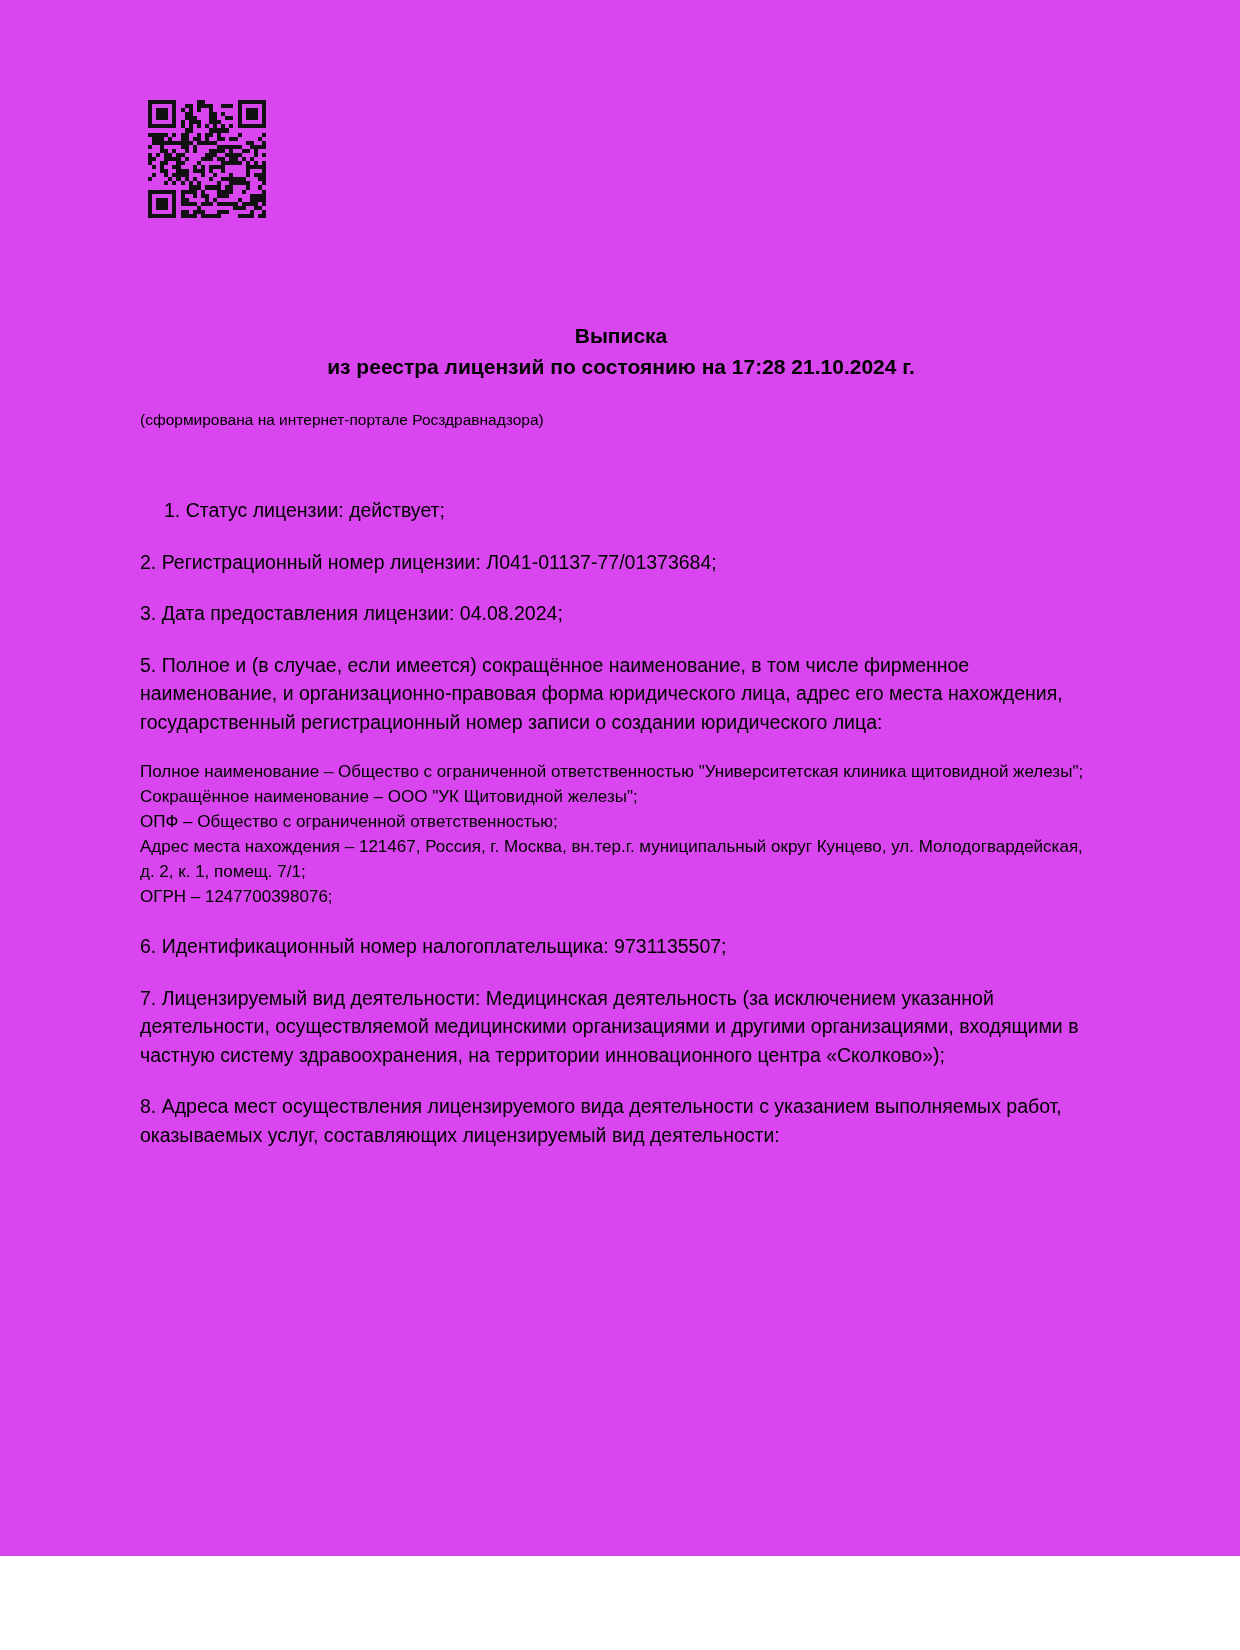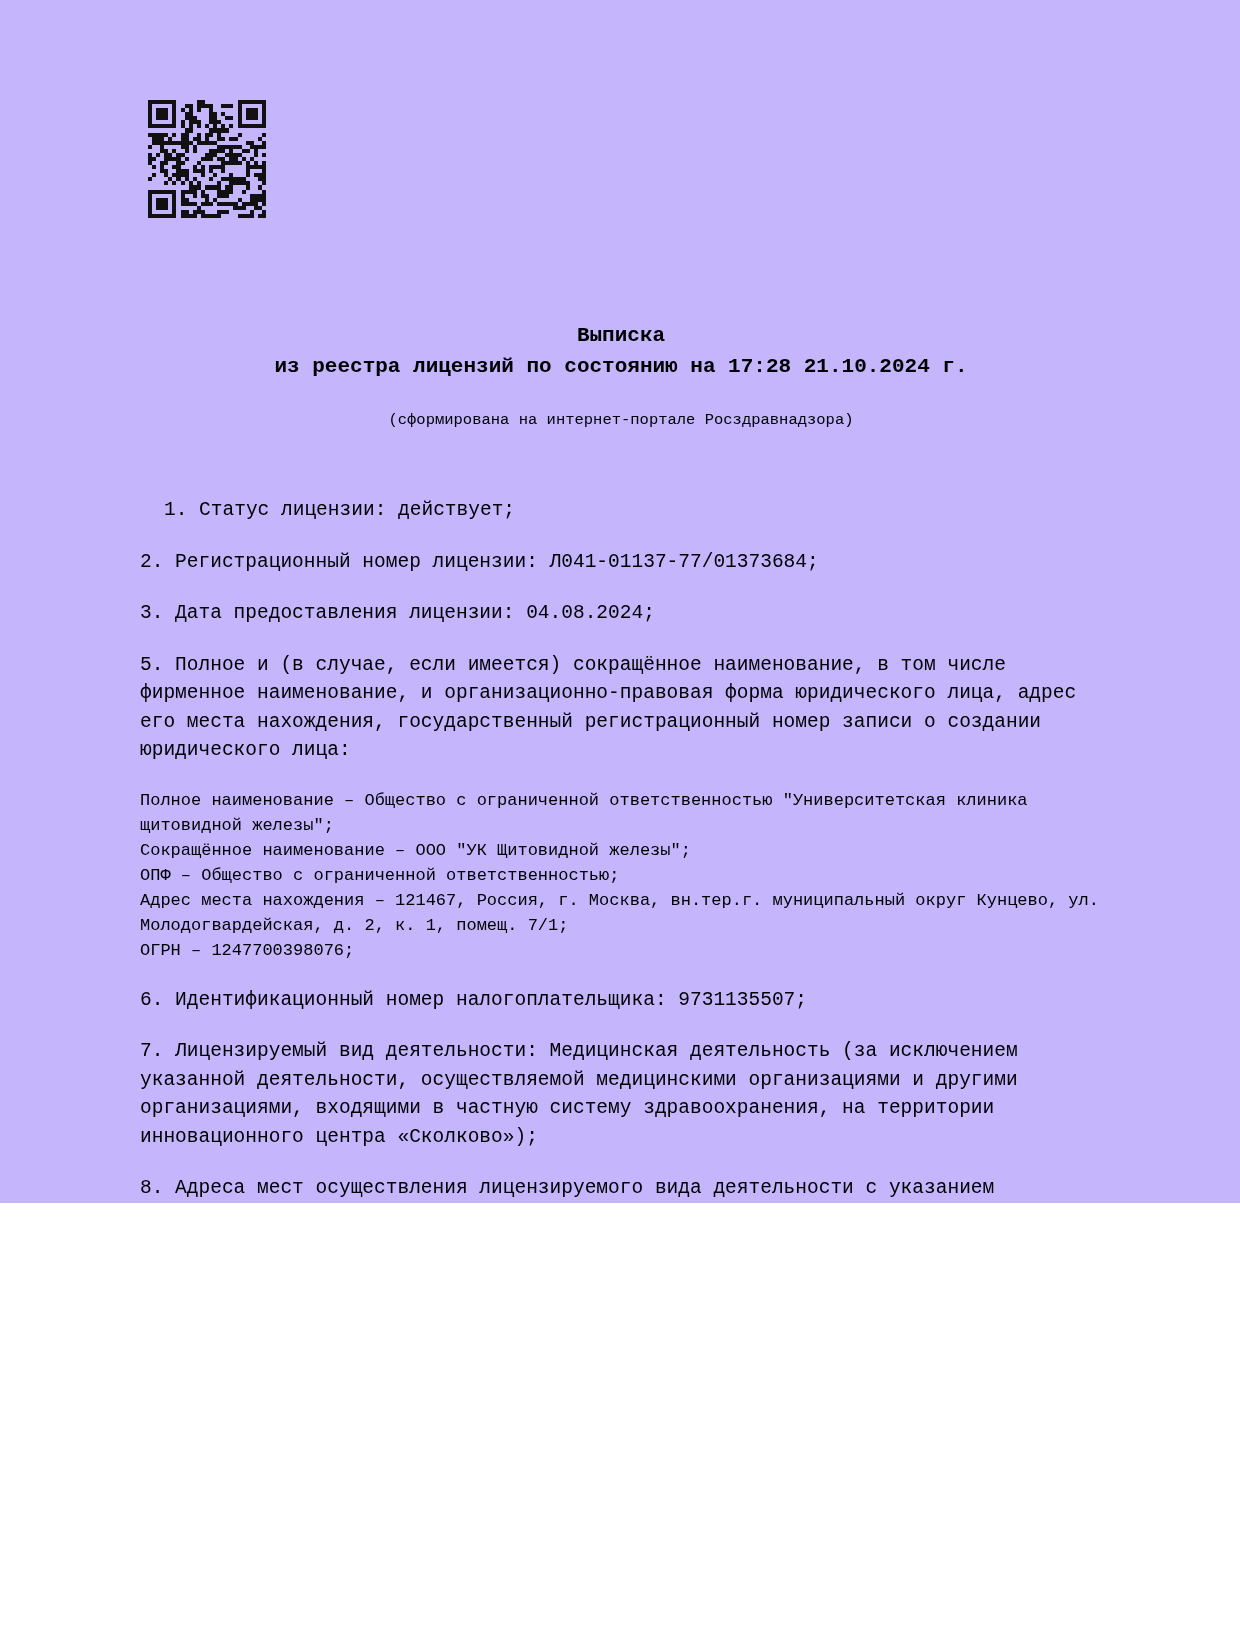--- a/index.html
+++ b/index.html
@@ -3,24 +3,24 @@
 <meta charset="utf-8">
 <style>
   html, body {
     margin: 0;
     padding: 0;
     background: #ffffff;
   }
   .page {
     position: relative;
     width: 1240px;
-    height: 1203px;
-    background: #c4b5fd;
+    height: 1556px;
+    background: #d946ef;
     color: #000000;
-    font-family: Liberation Mono, monospace;
+    font-family: Liberation Sans, sans-serif;
     overflow: hidden;
   }
   .qr {
     position: absolute;
     left: 148px;
     top: 100px;
     width: 118px;
     height: 118px;
   }
   .qr svg { display: block; }
@@ -30,21 +30,21 @@
     top: 320px;
     width: 962px;
   }
   .title-block {
     text-align: center;
     font-weight: bold;
     font-size: 21px;
     line-height: 31px;
   }
   .note {
-    text-align: center;
+    text-align: left;
     font-size: 15.5px;
     line-height: 20px;
     margin-top: 28px;
   }
   .para {
     font-size: 19.5px;
     line-height: 28.5px;
     margin-top: 23px;
     text-align: left;
   }

